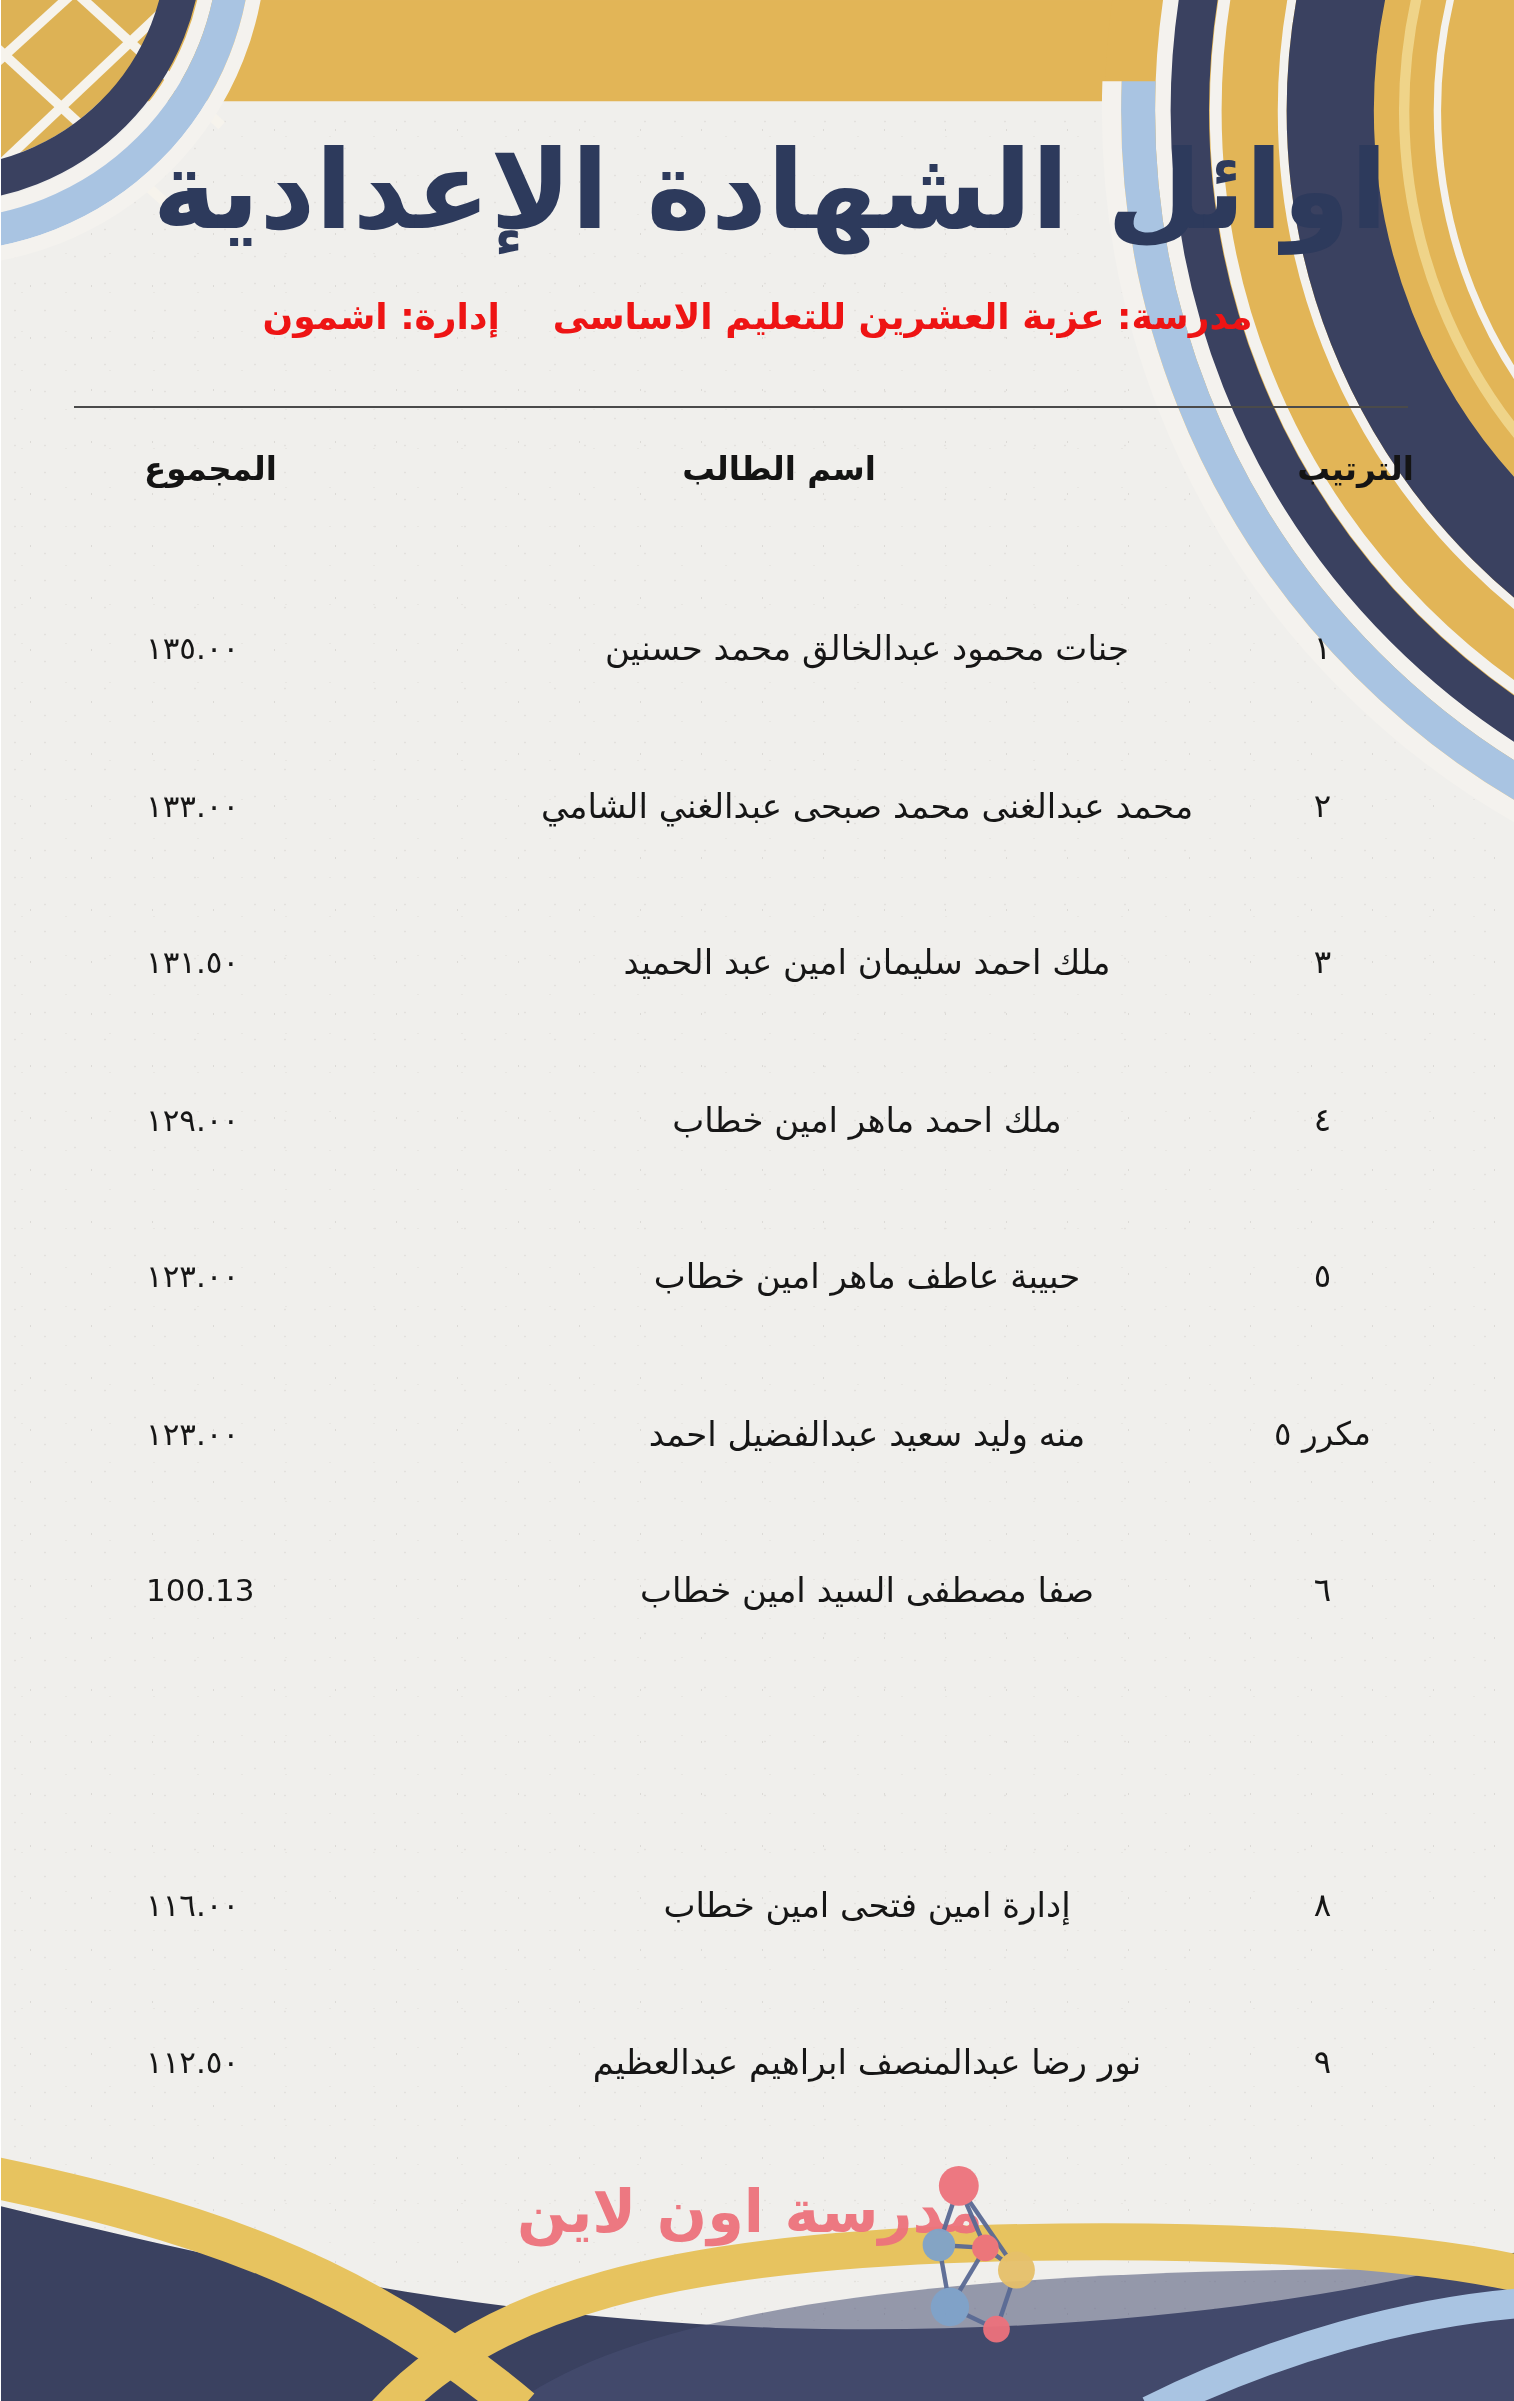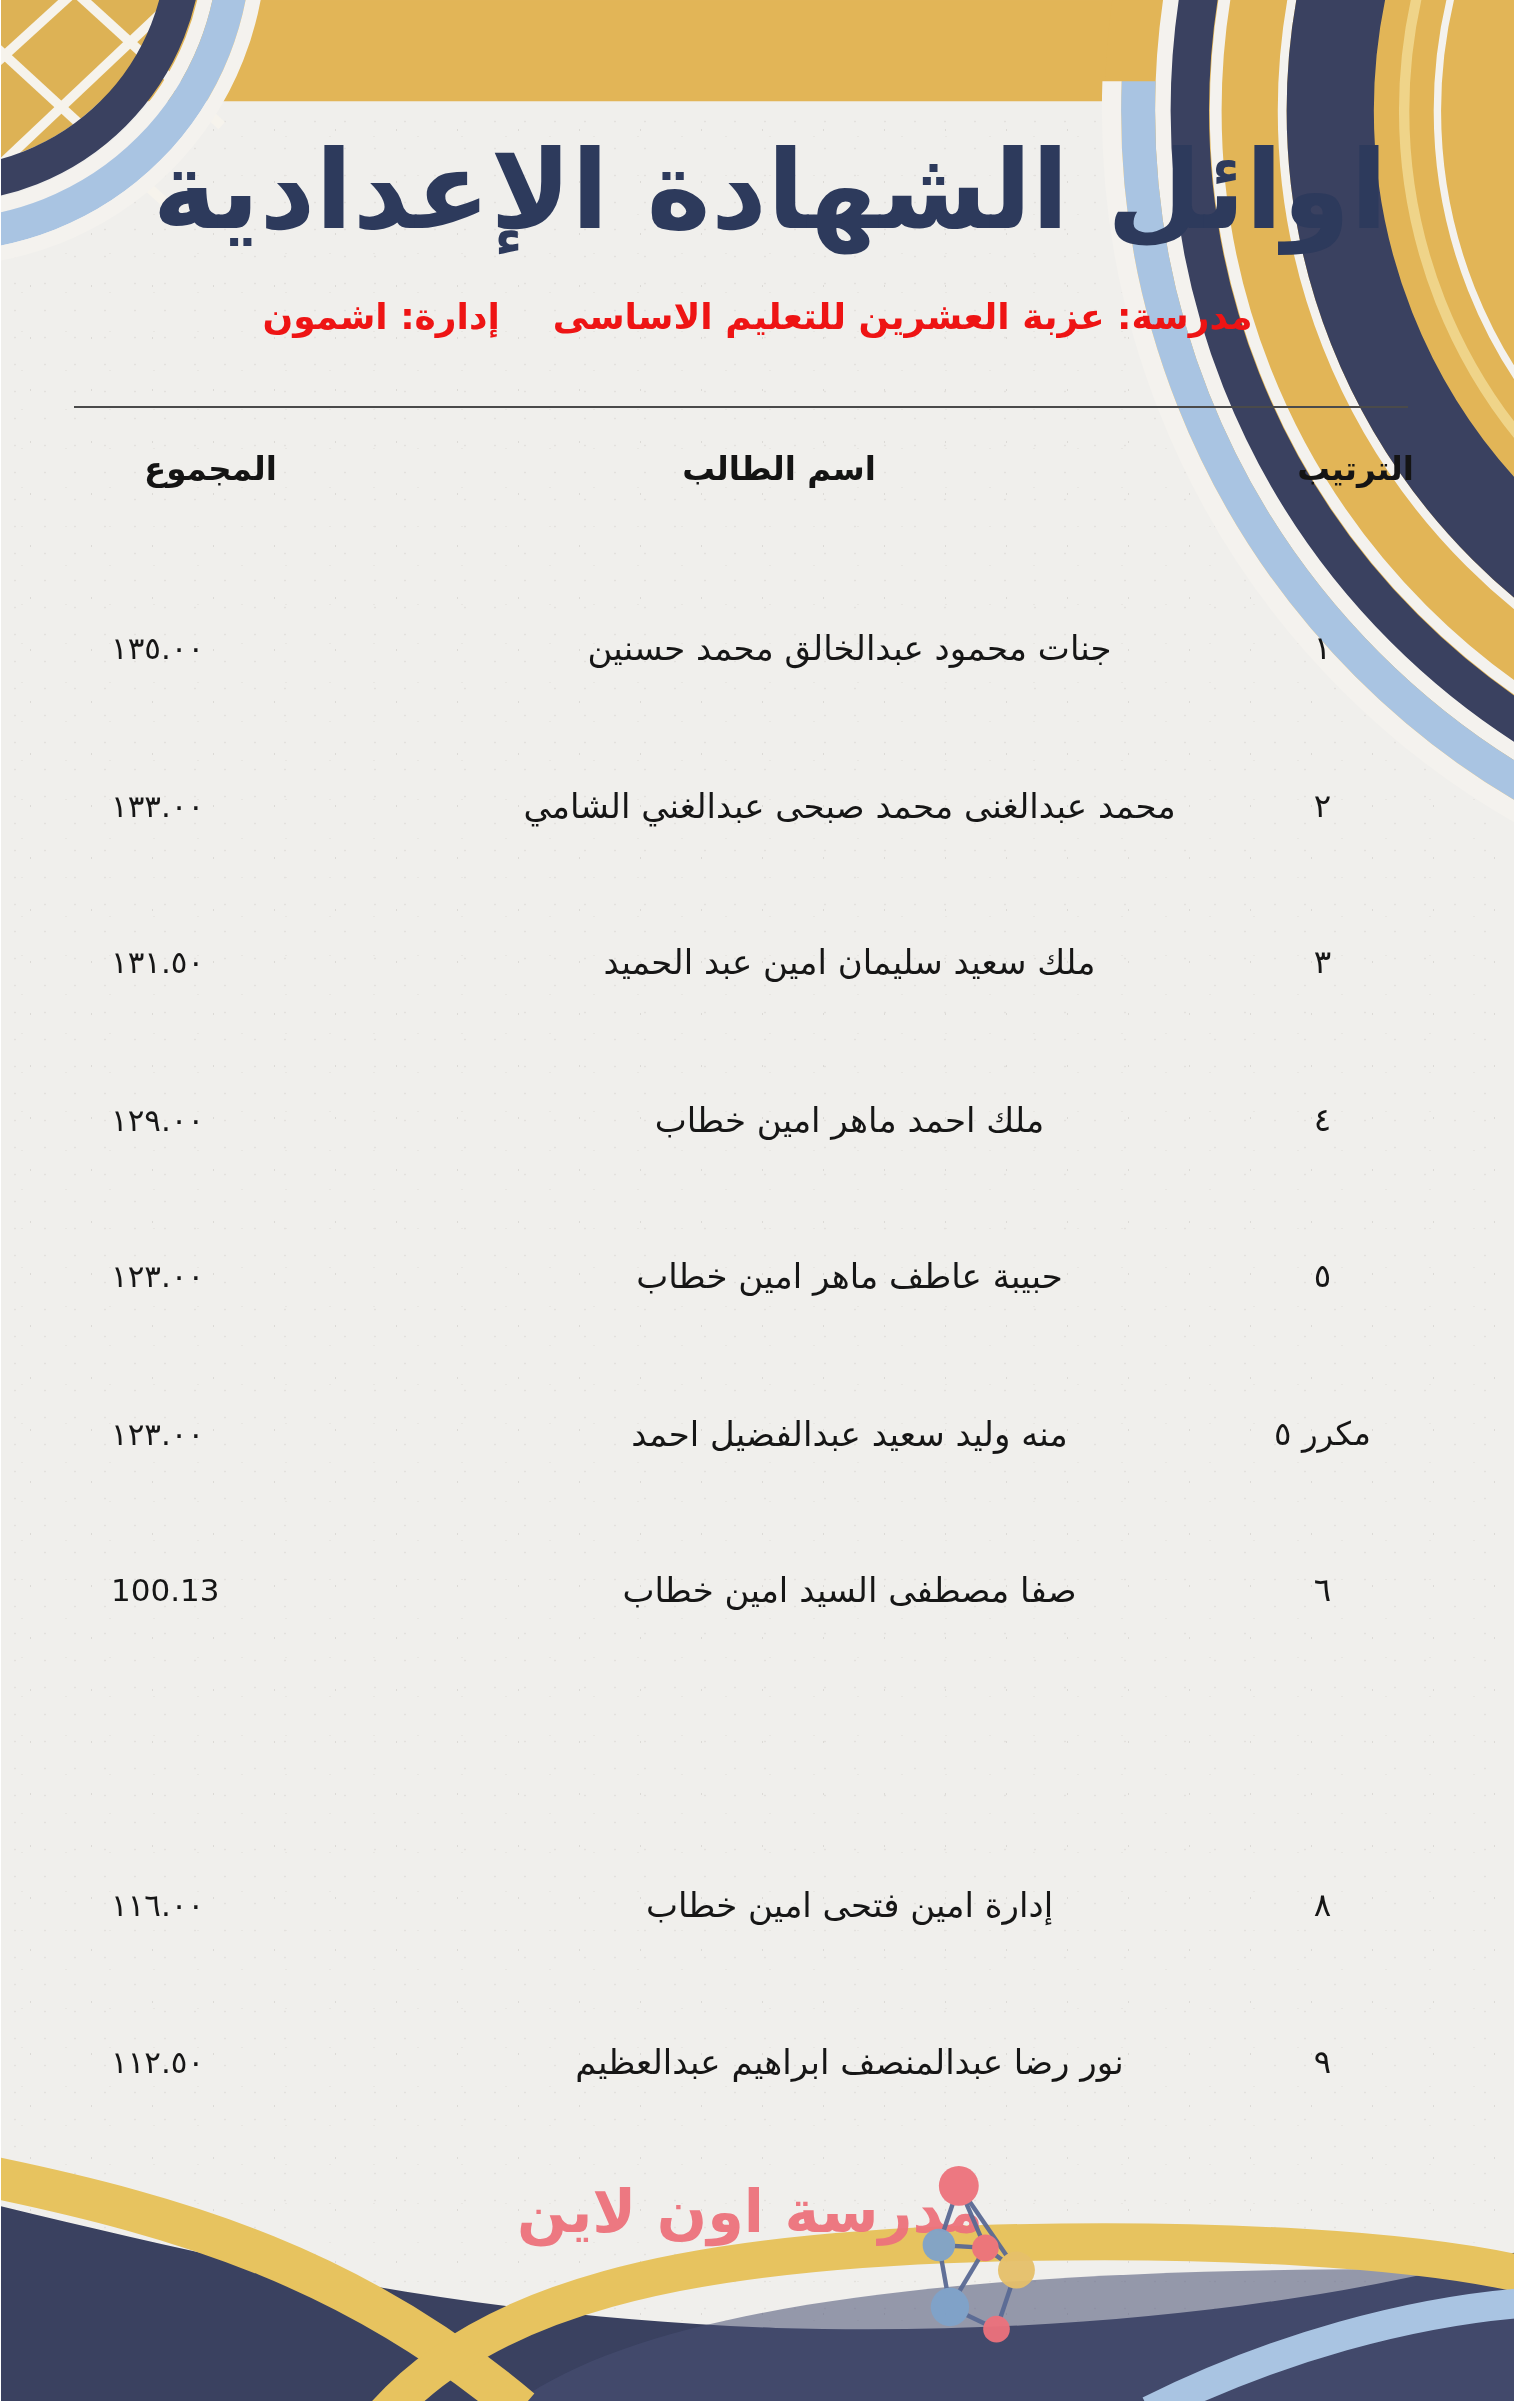--- a/index.html
+++ b/index.html
@@ -24,21 +24,21 @@
     display:flex;justify-content:center;align-items:center;gap:53px;
     font-size:36px;font-weight:bold;color:#ee1414;
   }
   .divider{top:406px;left:74px;width:1334px;height:1.5px;background:#4a4a4a;}
   .thead{top:442px;left:0;width:1515px;height:55px;font-weight:bold;color:#141414;margin-left:33px;}
   .hcell{position:absolute;font-size:32.5px;line-height:55px;}
   .h-total{left:111px;width:236px;text-align:left;}
   .h-name{left:635px;width:222px;text-align:center;}
   .h-rank{right:78px;width:229px;text-align:center;}
   .row{position:absolute;left:0;width:1515px;height:83px;z-index:2;color:#161616;}
-  .cell{position:absolute;line-height:83px;white-space:nowrap;}
+  .cell{position:absolute;line-height:83px;white-space:nowrap;margin-left:35px;}
   .c-score{left:111px;width:236px;text-align:left;font-size:31px;}
   .c-name{left:406px;right:222px;text-align:center;font-size:34px;}
   .c-rank{right:78px;width:229px;text-align:center;font-size:32.5px;}
   .logo-ar{
     top:2177px;left:436px;width:547px;text-align:right;z-index:3;
     font-size:59px;font-weight:bold;color:#ed727c;opacity:.95;
   }
   .logo-en{
     top:2255px;left:436px;width:547px;text-align:center;z-index:3;
     font-size:42px;font-weight:bold;letter-spacing:1.5px;color:#7fa3ca;opacity:.95;
@@ -126,21 +126,21 @@
     <div class="cell c-name">جنات محمود عبدالخالق محمد حسنين</div>
     <div class="cell c-rank">١</div>
   </div>
   <div class="row" style="top:765px">
     <div class="cell c-score">١٣٣.٠٠</div>
     <div class="cell c-name">محمد عبدالغنى محمد صبحى عبدالغني الشامي</div>
     <div class="cell c-rank">٢</div>
   </div>
   <div class="row" style="top:921px">
     <div class="cell c-score">١٣١.٥٠</div>
-    <div class="cell c-name">ملك سعيد سليمان امين عبد الحميد</div>
+    <div class="cell c-name">ملك احمد سليمان امين عبد الحميد</div>
     <div class="cell c-rank">٣</div>
   </div>
   <div class="row" style="top:1079px">
     <div class="cell c-score">١٢٩.٠٠</div>
     <div class="cell c-name">ملك احمد ماهر امين خطاب</div>
     <div class="cell c-rank">٤</div>
   </div>
   <div class="row" style="top:1235px">
     <div class="cell c-score">١٢٣.٠٠</div>
     <div class="cell c-name">حبيبة عاطف ماهر امين خطاب</div>

